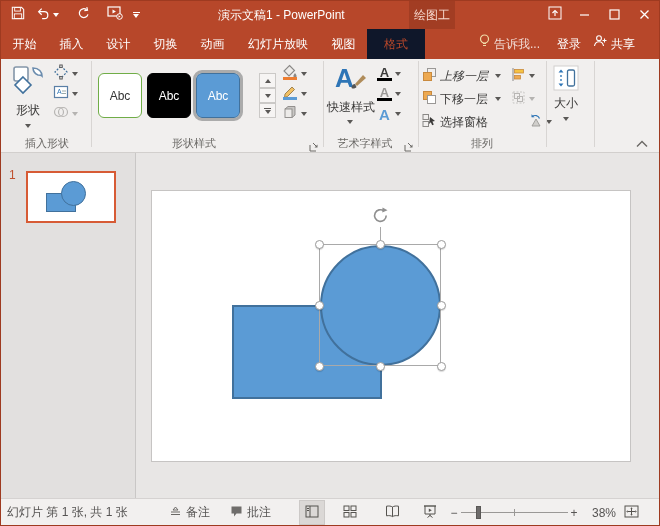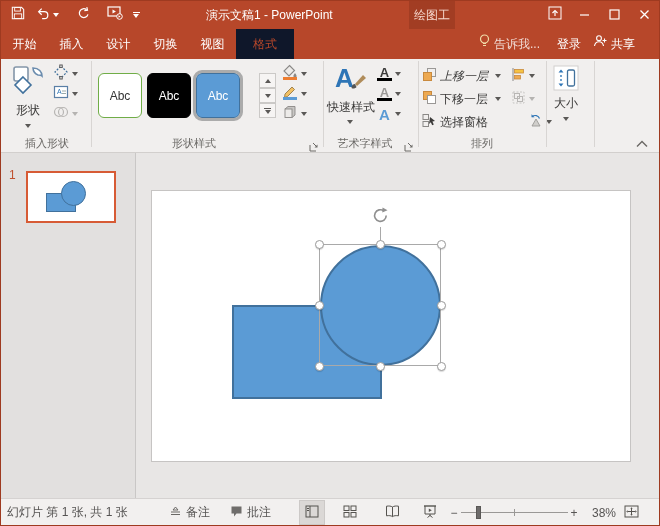--- a/index.html
+++ b/index.html
@@ -96,21 +96,21 @@
             <circle cx="12.5" cy="10.5" r="2.8" fill="#B7472A" stroke="#fff"></circle>
             <path d="M11.5 9.3v2.4l2-1.2z" fill="#fff"></path>
           </svg></span>
     </div>
     <div class="qat-btn" style="left:129px;width:12px;">
       <span style="display:flex;flex-direction:column;align-items:center;gap:1px;">
           <span style="width:7px;height:1px;background:#fff;"></span>
           <span class="car white"></span>
         </span>
     </div>
-    <div class="title-text" style="left:205px;">演示文稿1 - PowerPoint</div>
+    <div class="title-text" style="left:217px;">演示文稿1 - PowerPoint</div>
     <div class="ctx-label" style="left:408px;width:46px;">绘图工具</div>
     <div class="win-btn" style="left:541px;">
       <span><svg width="14" height="14" viewBox="0 0 14 14">
             <rect x="1" y="1" width="12" height="12" fill="none" stroke="#fff"></rect>
             <path d="M7 10V5" stroke="#fff" stroke-width="1.2"></path>
             <path d="M4.5 7 7 4.5 9.5 7" fill="none" stroke="#fff" stroke-width="1.2"></path>
           </svg></span>
     </div>
     <div class="win-btn" style="left:570px;">
       <span><svg width="11" height="11" viewBox="0 0 11 11">
@@ -128,20 +128,22 @@
           </svg></span>
     </div>
   </div>
 
   <div class="tabrow">
     <div class="tabs">
       <div class="tab" style="width:47px;">开始</div>
       <div class="tab" style="width:47px;">插入</div>
       <div class="tab" style="width:47px;">设计</div>
       <div class="tab" style="width:47px;">切换</div>
+      <div class="tab" style="width:47px;">动画</div>
+      <div class="tab" style="width:84px;">幻灯片放映</div>
       <div class="tab" style="width:47px;">视图</div>
       <div class="tab active" style="width:58px;">格式</div>
     </div>
     <div class="tr-item" style="left:478px;align-items:center;">
       <span><svg width="11" height="14" viewBox="0 0 11 14">
             <circle cx="5.5" cy="5" r="4" fill="none" stroke="#F0DCA8" stroke-width="1.2"></circle>
             <path d="M4 9.5h3M4 11.5h3" stroke="#F0DCA8" stroke-width="1.1"></path>
           </svg></span>
       <span style="color:rgba(255,255,255,.8);">告诉我...</span>
     </div>

